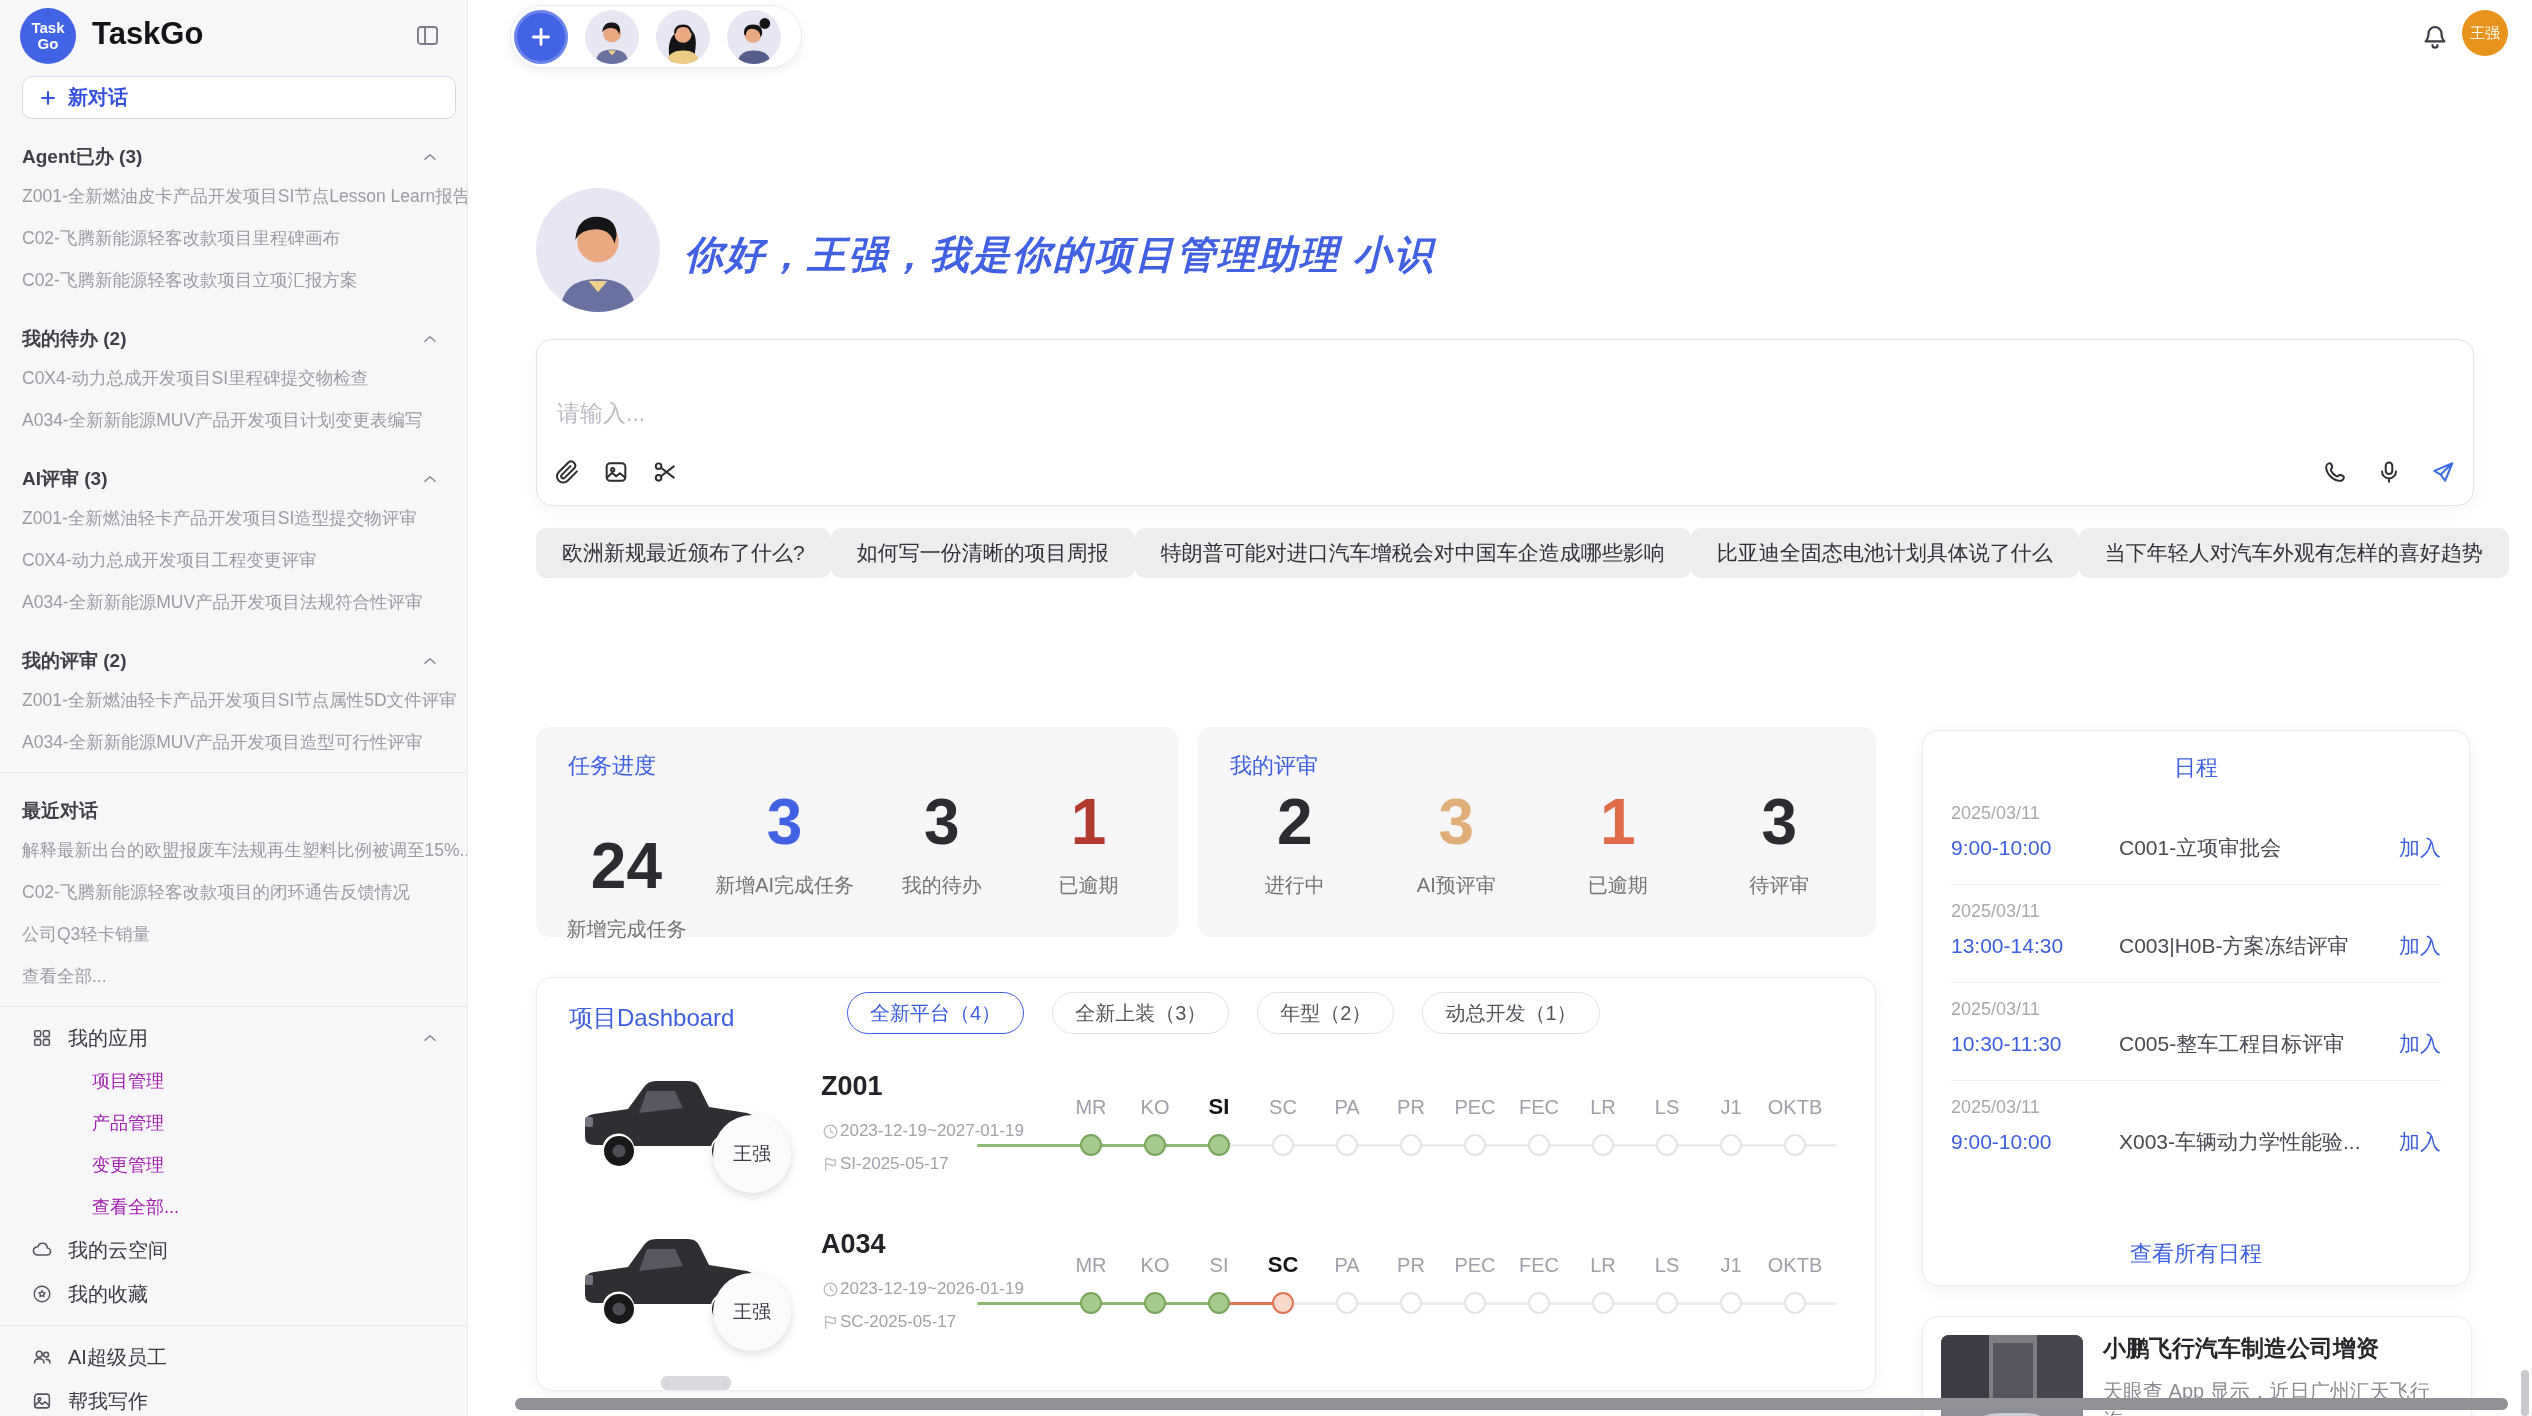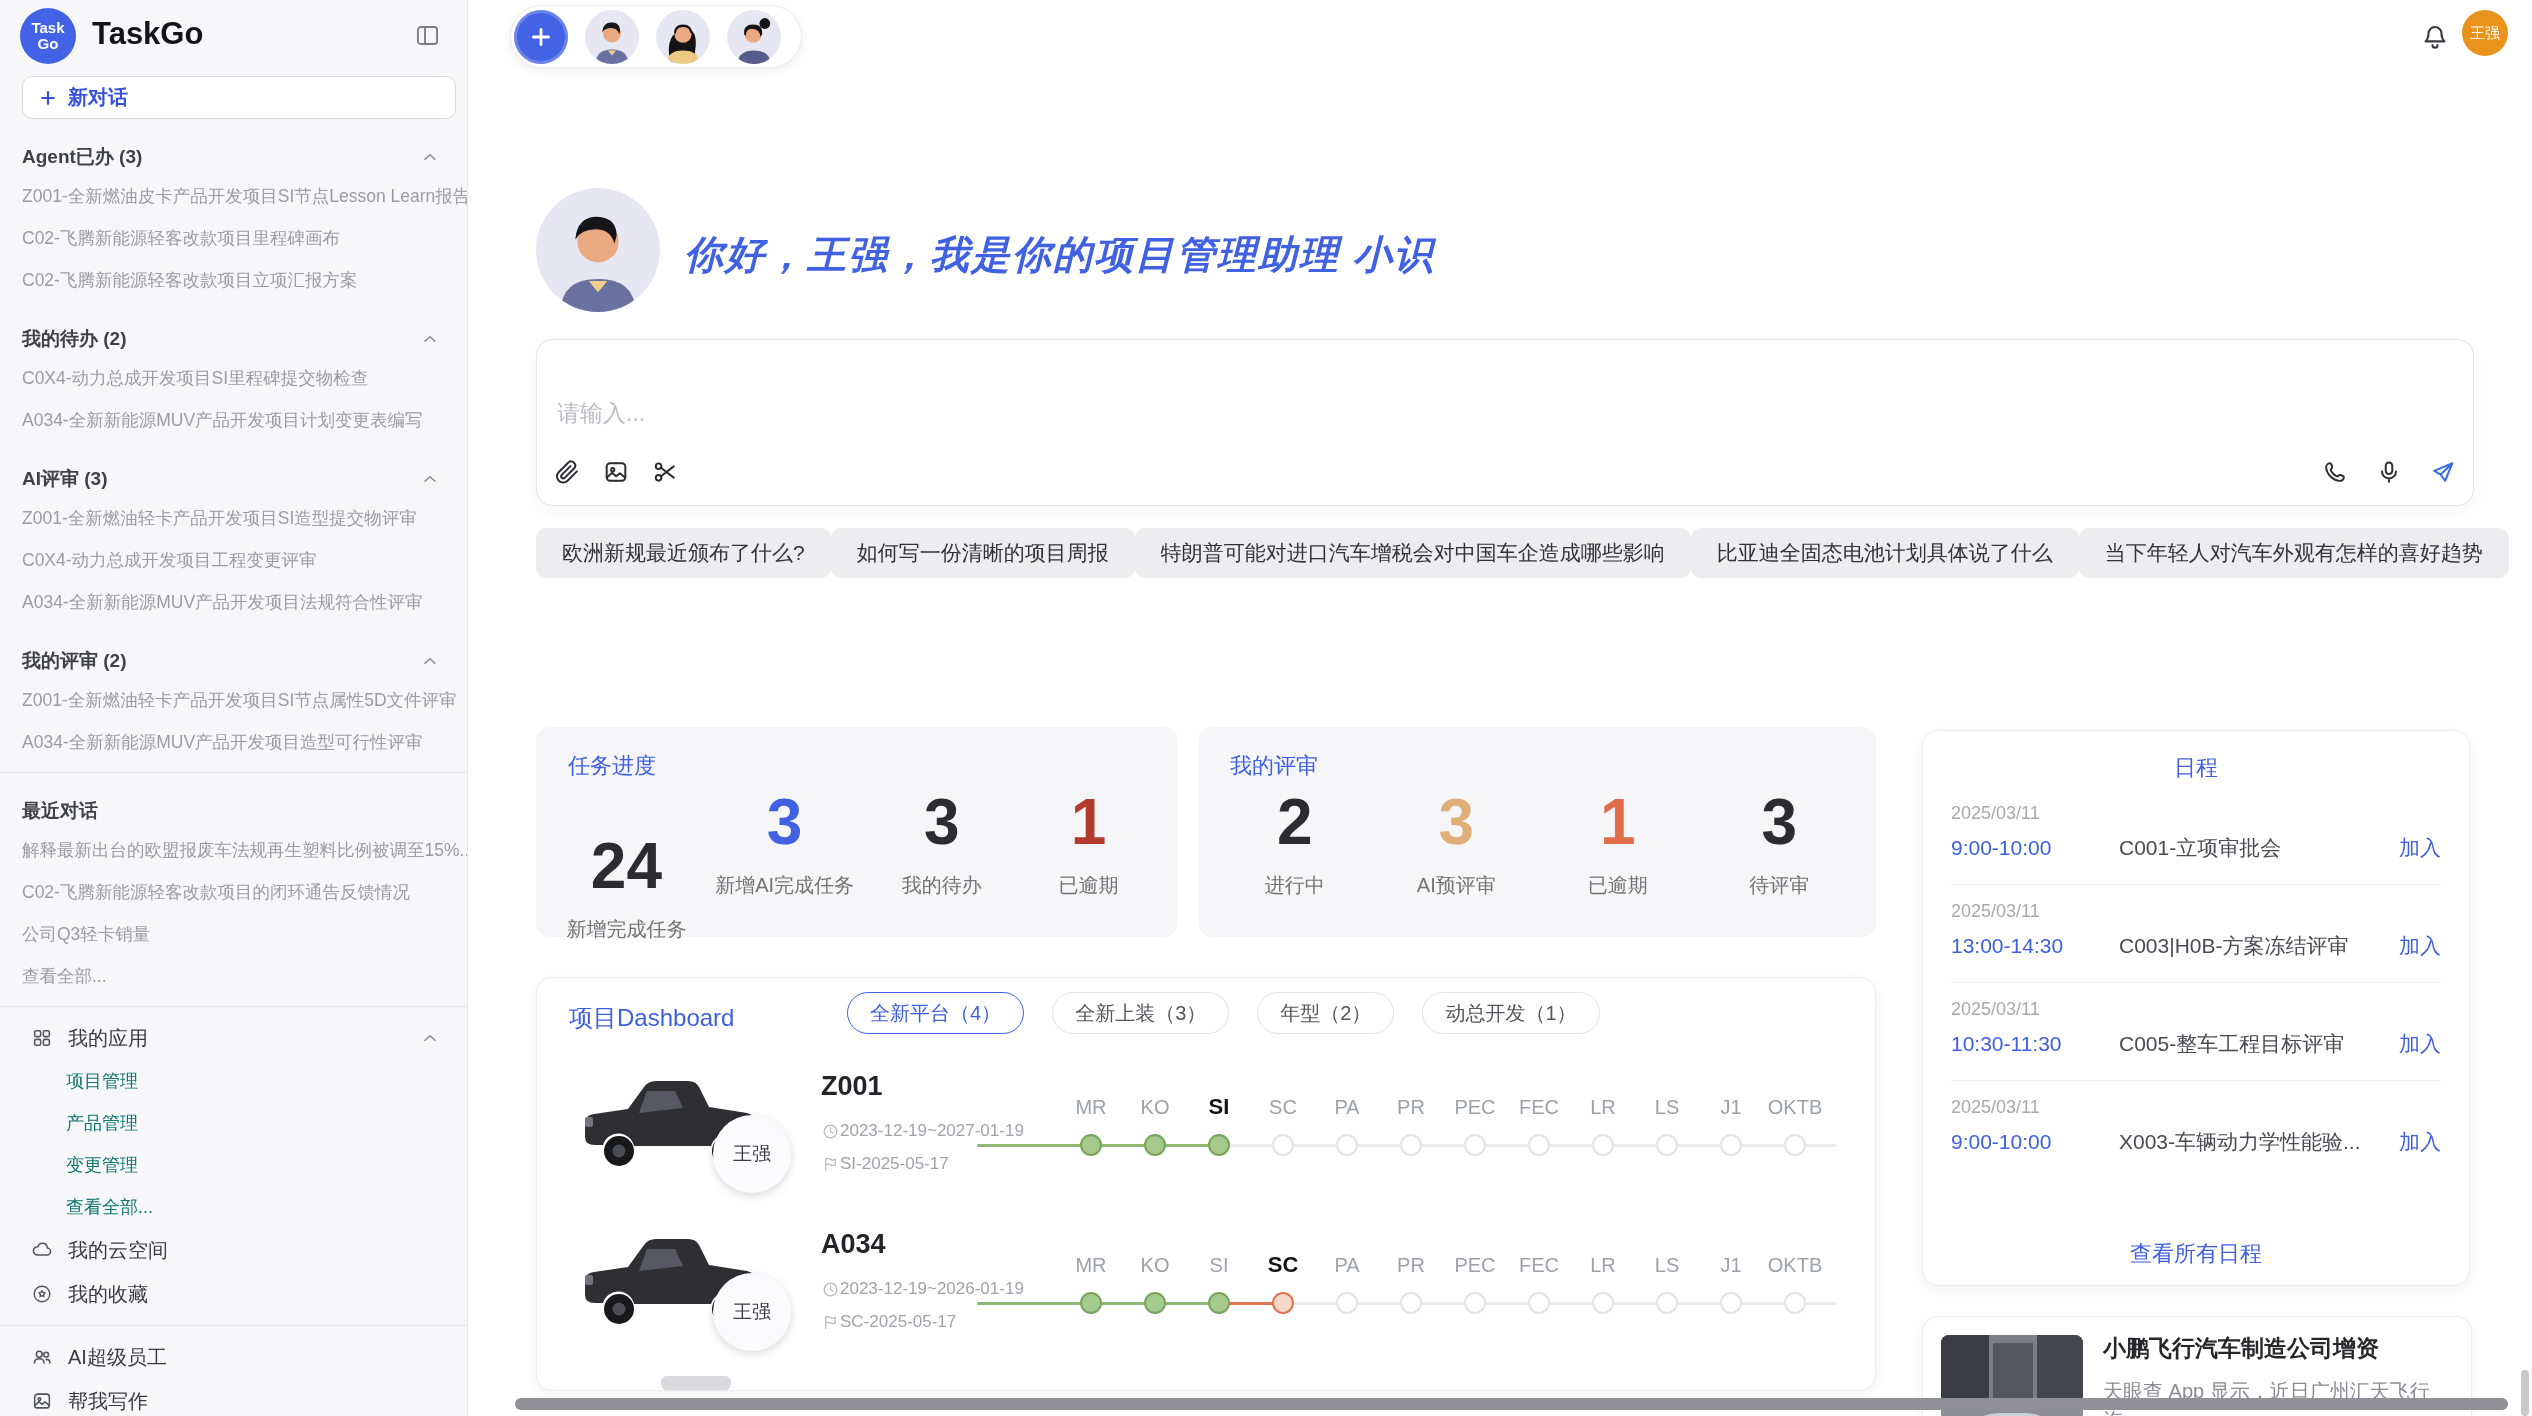--- a/index.html
+++ b/index.html
@@ -25,22 +25,22 @@
   .side-sec-head{height:36px;display:flex;align-items:center;justify-content:space-between;
                  padding:0 26px 0 22px;font-size:19px;color:#3f3f46;font-weight:700;margin-top:20px}
   .chev{width:22px;height:22px;color:#8a8a92}
   .side-item{height:42px;display:flex;align-items:center;padding:0 6px 0 22px;font-size:17.5px;
              color:#9b9ba2;white-space:nowrap;overflow:hidden;cursor:pointer}
   .divider{height:1px;background:#e7e7ea;margin:9px 0}
   .side-row{height:44px;display:flex;align-items:center;gap:15px;padding:0 26px 0 31px;
             font-size:20px;color:#3a3a41;cursor:pointer}
   .side-row .ricon{width:22px;height:22px;color:#55555d;flex:0 0 auto}
   .side-row .chev{margin-left:auto}
-  .side-sub{height:42px;display:flex;align-items:center;padding-left:66px;font-size:18px;
-            color:#0f766e;white-space:nowrap;overflow:hidden;cursor:pointer}
+  .side-sub{height:42px;display:flex;align-items:center;padding-left:92px;font-size:18px;
+            color:#a21caf;white-space:nowrap;overflow:hidden;cursor:pointer}
 
   
   .main{position:absolute;left:468px;top:0;width:2064px;height:1416px;background:#fff}
   .pill{position:absolute;left:42px;top:5px;width:292px;height:63px;border:1px solid #ececf1;border-radius:32px;
         background:#fff;box-shadow:0 3px 10px rgba(0,0,0,.07);display:flex;align-items:center;gap:17px;
         padding:0 3px;box-sizing:border-box}
   .pitem{width:54px;height:54px;border-radius:50%;overflow:hidden;flex:0 0 auto;cursor:pointer}
   .padd{background:#4263e5;color:#fff;display:flex;align-items:center;justify-content:center;
         box-shadow:inset 0 0 0 3px rgba(255,255,255,.22)}
   .padd .icn{width:26px;height:26px}

